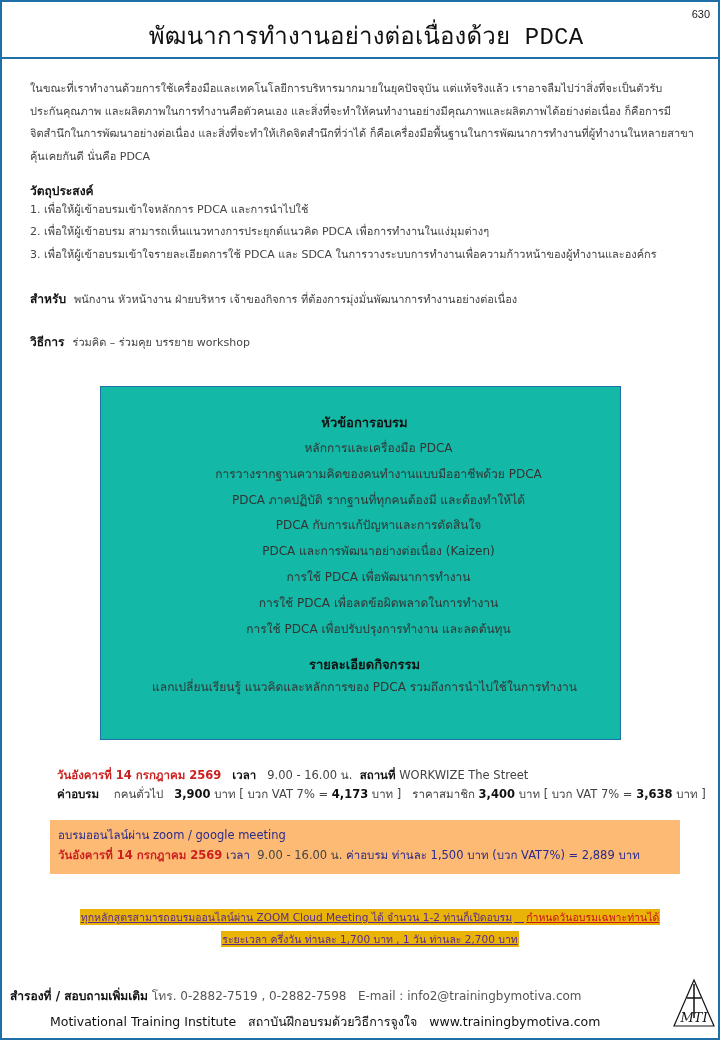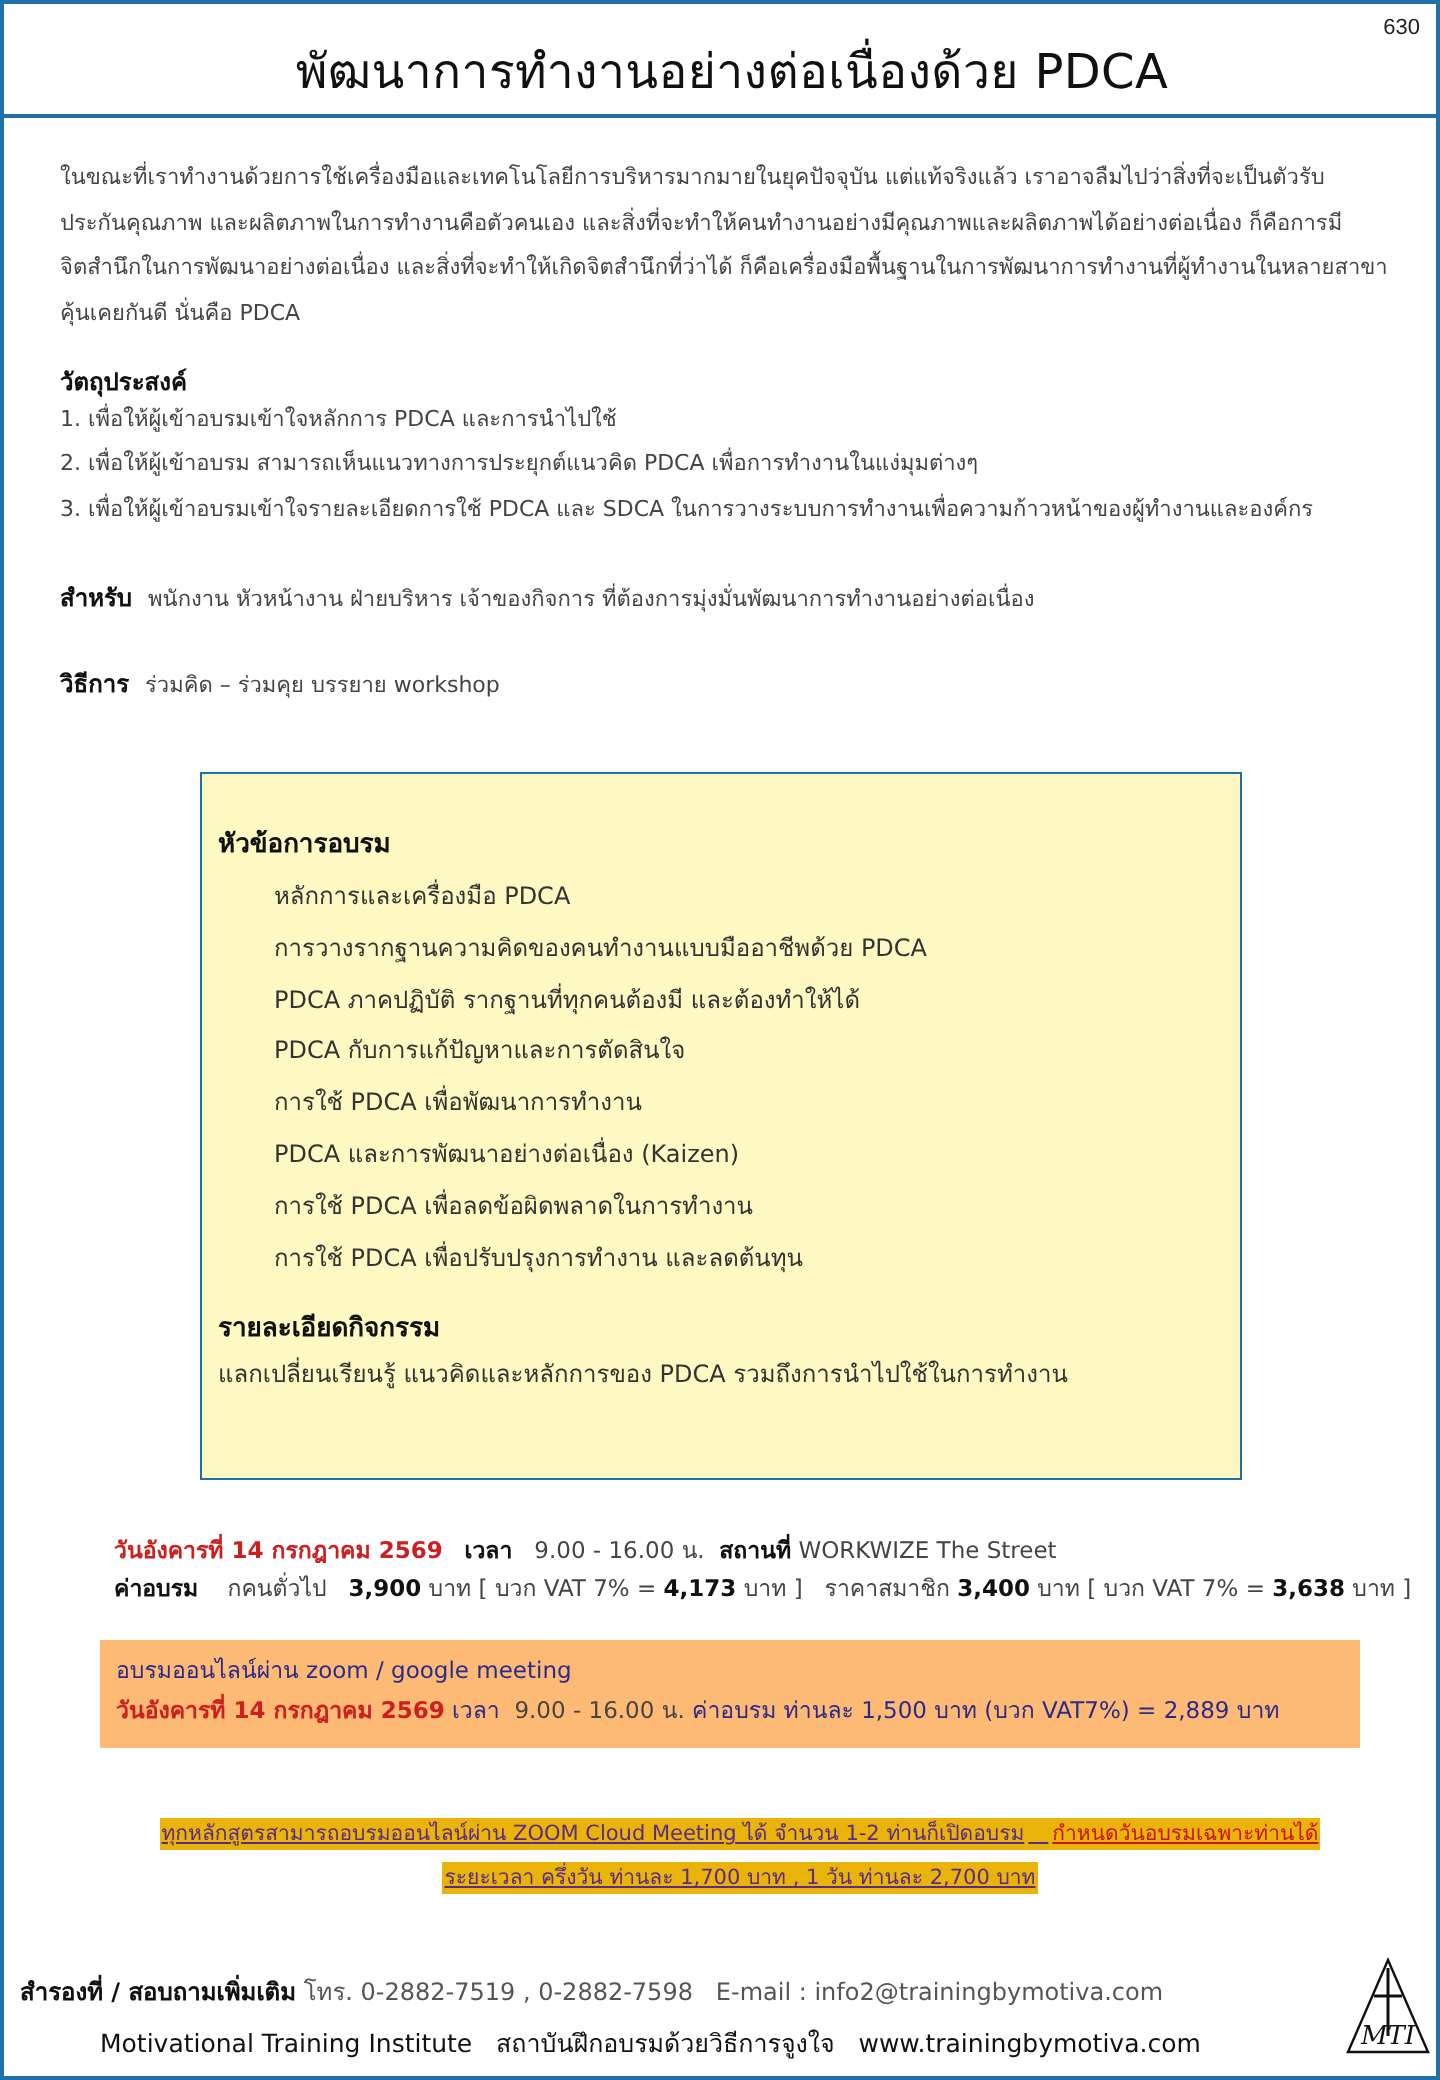--- a/index.html
+++ b/index.html
@@ -8,35 +8,35 @@
     .page {
       position: absolute; left: 0; top: 0; width: 720px; height: 1040px;
       border: 2px solid #1f6fa8; background: #fff;
     }
     .header {
       position: absolute; left: 0; top: 0; width: 716px; height: 57px;
       border-bottom: 2px solid #1f6fa8;
     }
     .title {
       position: absolute; left: 12px; right: 0; top: 14px; text-align: center;
-      font-size: 24px; color: #111; letter-spacing: 0.2px;
+      font-size: 24px; color: #111; letter-spacing: 0.2px; font-family: Liberation Mono, monospace;
     }
     .course-code {
       position: absolute; right: 8px; top: 6px; font-size: 11px; color: #222;
       font-family: "Liberation Sans", sans-serif;
     }
     .content { position: absolute; left: 28px; top: 76px; width: 664px; }
     .intro { font-size: 11px; line-height: 22.5px; color: #444; }
     .section-h { font-size: 12px; font-weight: bold; color: #111; margin-top: 12px; line-height: 18px; }
     .obj-item { font-size: 11px; line-height: 23px; color: #444; }
     .row-line { font-size: 11px; color: #444; line-height: 18px; }
     .row-line b { color: #111; font-size: 12px; margin-right: 8px; }
     .topic-box {
       position: absolute; left: 98px; top: 384px; width: 521px; height: 354px;
-      border: 1.5px solid #1f6fa8; background: #fef9c3; padding: 24px 0 0 8px;
+      border: 1.5px solid #1f6fa8; background: #14b8a6; padding: 24px 0 0 8px; text-align: center;
     }
     .topic-box .box-h { font-size: 13px; font-weight: bold; color: #111; line-height: 24px; margin-bottom: 1px; }
     .topic-item { font-size: 12px; color: #333; line-height: 25.8px; padding-left: 28px; }
     .activity-h { font-size: 13px; font-weight: bold; color: #111; line-height: 22px; margin-top: 12px; }
     .activity-text { font-size: 12px; color: #333; line-height: 22px; }
     .schedule { position: absolute; left: 55px; top: 764px; width: 650px; font-size: 11.5px; line-height: 19px; color: #444; }
     .red { color: #cc1f1f; }
     .strong-dark { color: #111; font-weight: bold; }
     .online-box {
       position: absolute; left: 48px; top: 818px; width: 630px; height: 54px;
@@ -83,22 +83,22 @@
       <b>วิธีการ</b><span>ร่วมคิด – ร่วมคุย  บรรยาย  workshop</span>
     </div>
   </div>
 
   <div class="topic-box">
     <div class="box-h">หัวข้อการอบรม</div>
     <div class="topic-item">หลักการและเครื่องมือ PDCA</div>
     <div class="topic-item">การวางรากฐานความคิดของคนทำงานแบบมืออาชีพด้วย PDCA</div>
     <div class="topic-item">PDCA ภาคปฏิบัติ รากฐานที่ทุกคนต้องมี และต้องทำให้ได้</div>
     <div class="topic-item">PDCA กับการแก้ปัญหาและการตัดสินใจ</div>
+    <div class="topic-item">PDCA และการพัฒนาอย่างต่อเนื่อง (Kaizen)</div>
     <div class="topic-item">การใช้ PDCA เพื่อพัฒนาการทำงาน</div>
-    <div class="topic-item">PDCA และการพัฒนาอย่างต่อเนื่อง (Kaizen)</div>
     <div class="topic-item">การใช้ PDCA เพื่อลดข้อผิดพลาดในการทำงาน</div>
     <div class="topic-item">การใช้ PDCA เพื่อปรับปรุงการทำงาน และลดต้นทุน</div>
     <div class="activity-h">รายละเอียดกิจกรรม</div>
     <div class="activity-text">แลกเปลี่ยนเรียนรู้ แนวคิดและหลักการของ PDCA รวมถึงการนำไปใช้ในการทำงาน</div>
   </div>
 
   <div class="schedule">
     <div>
       <span class="red" style="font-weight:bold;">วันอังคารที่ 14 กรกฎาคม 2569</span>
       &nbsp;&nbsp;<span class="strong-dark">เวลา</span>

